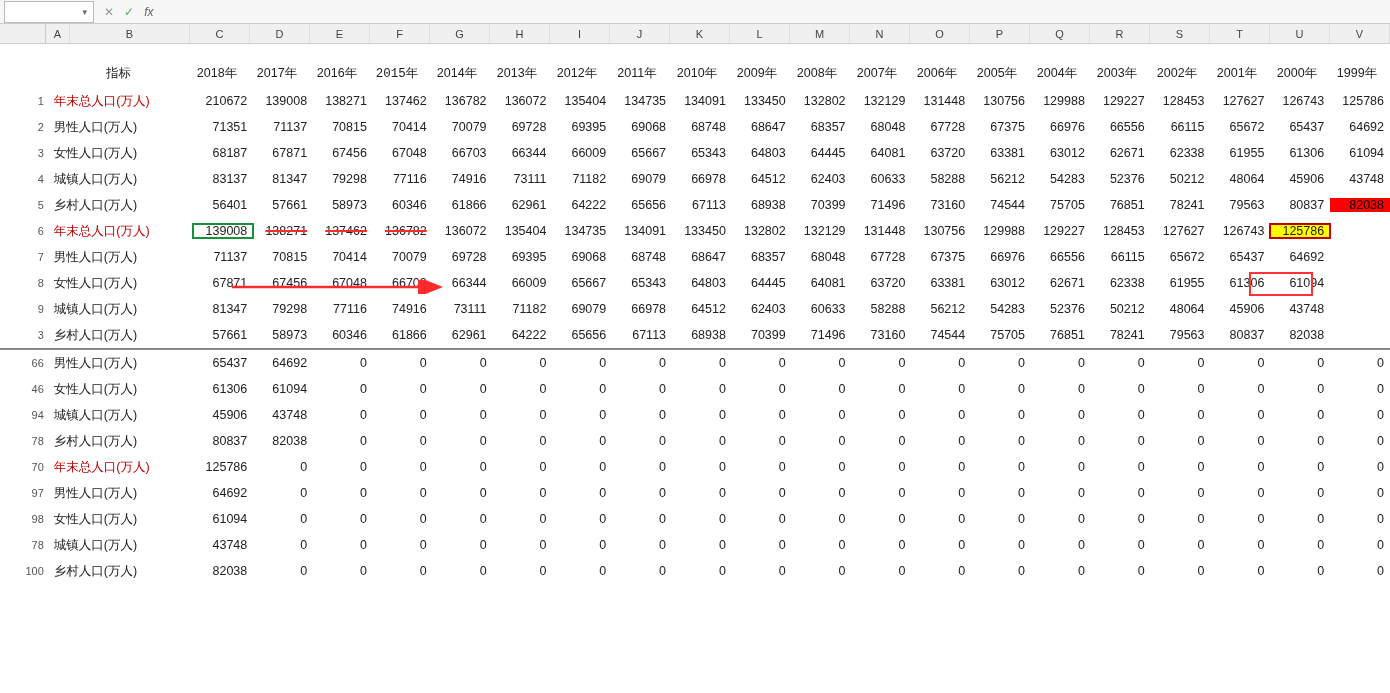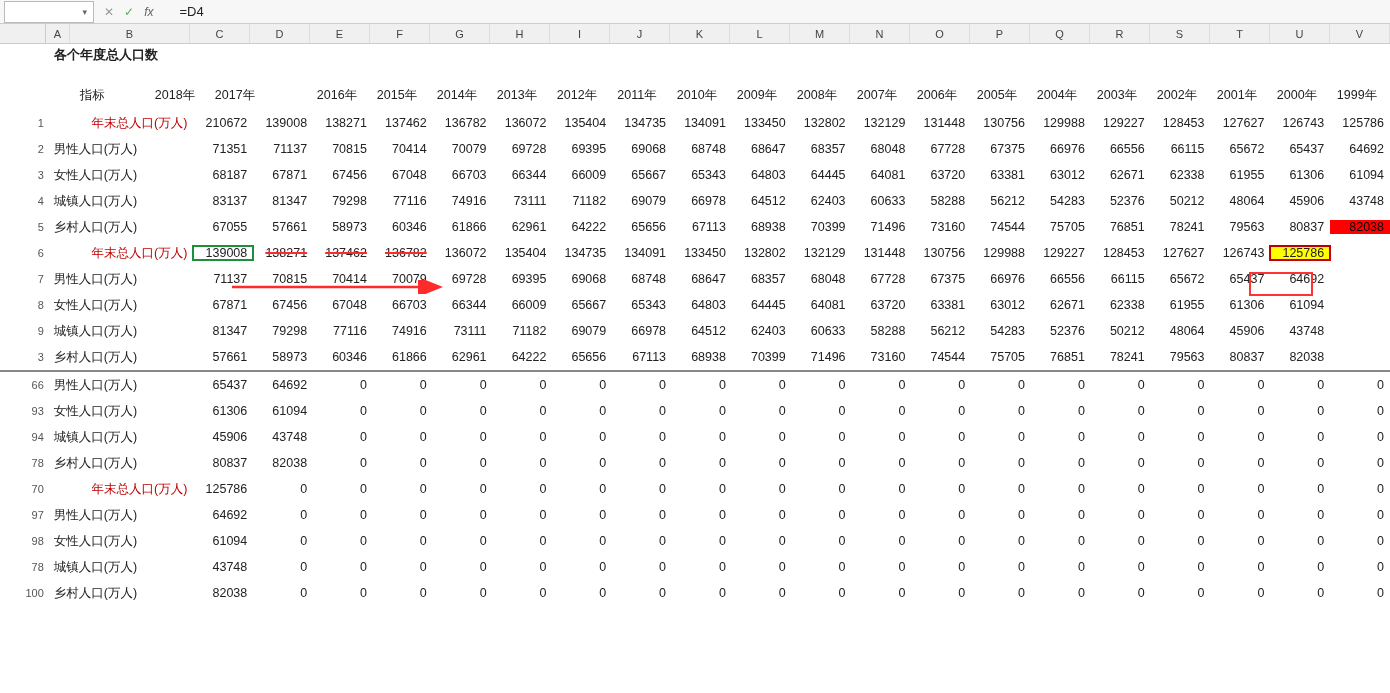--- a/index.html
+++ b/index.html
@@ -93,21 +93,21 @@
     text-align: right;
     padding-right: 6px;
     font-size: 12.5px;
     color: #222;
     white-space: nowrap;
   }
   .cell.label {
     text-align: left;
     padding-left: 4px;
   }
-  .cell.red-text { color: #c00000; text-align: right; }
+  .cell.red-text { color: #c00000; }
   .cell.header-year { text-align: center; font-size: 12.5px; }
   .title-row .cell.label { font-weight: bold; font-size: 13px; }
   .selected-cell {
     outline: 2px solid #1a8f3c;
     outline-offset: -1px;
   }
   .yellow-fill { background: #ffff00; outline:2px solid #c00000; outline-offset:-1px;}
   .red-fill { background: #ff0000; color:#000;}
   .pane-split {
     border-top: 2px solid #888;
@@ -129,21 +129,20 @@
 <div class="formula-bar">
   <div class="name-box">
     <span></span>
     <span class="chev">▾</span>
   </div>
   <div class="fb-icons">
     <span>✕</span>
     <span style="color:#6a6">✓</span>
     <span class="fx-label">fx</span>
   </div>
-  <div class="formula-input">=D4</div>
 </div>
 
 <div class="col-headers">
   <div class="row-header-spacer"></div>
   <div id="colhdr-container" style="display:flex;">
       <div class="col-header" style="width: 24px;">A</div>
       <div class="col-header" style="width: 120px;">B</div>
       <div class="col-header" style="width: 60px;">C</div>
       <div class="col-header" style="width: 60px;">D</div>
       <div class="col-header" style="width: 60px;">E</div>
@@ -162,36 +161,32 @@
       <div class="col-header" style="width: 60px;">R</div>
       <div class="col-header" style="width: 60px;">S</div>
       <div class="col-header" style="width: 60px;">T</div>
       <div class="col-header" style="width: 60px;">U</div>
       <div class="col-header" style="width: 60px;">V</div>
     </div>
 </div>
 
 <div class="grid">
 
-  <div class="row title-row" style="height:22px">
-    <div class="row-num"></div>
-    <div class="cell label" style="width:144px;">各个年度总人口数</div>
-  </div>
   <div class="row" style="height:14px">
       <div class="row-num"></div>
     </div>
 
   <div class="row" style="height:30px">
     <div class="row-num"></div>
     <div class="cell label" style="width:144px;text-align:center;">指标</div>
     <div id="years-container" style="display:flex;">
         <div class="cell header-year" style="width: 60px;">2018年</div>
         <div class="cell header-year" style="width: 60px;">2017年</div>
-        <div class="cell header-year" style="width: 60px; margin-left: 42px;">2016年</div>
-        <div class="cell header-year" style="width: 60px;">2015年</div>
+        <div class="cell header-year" style="width: 60px;">2016年</div>
+        <div class="cell header-year" style="width: 60px; font-family: Liberation Mono, monospace;">2015年</div>
         <div class="cell header-year" style="width: 60px;">2014年</div>
         <div class="cell header-year" style="width: 60px;">2013年</div>
         <div class="cell header-year" style="width: 60px;">2012年</div>
         <div class="cell header-year" style="width: 60px;">2011年</div>
         <div class="cell header-year" style="width: 60px;">2010年</div>
         <div class="cell header-year" style="width: 60px;">2009年</div>
         <div class="cell header-year" style="width: 60px;">2008年</div>
         <div class="cell header-year" style="width: 60px;">2007年</div>
         <div class="cell header-year" style="width: 60px;">2006年</div>
         <div class="cell header-year" style="width: 60px;">2005年</div>
@@ -297,21 +292,21 @@
         <div class="cell" style="width: 60px;">54283</div>
         <div class="cell" style="width: 60px;">52376</div>
         <div class="cell" style="width: 60px;">50212</div>
         <div class="cell" style="width: 60px;">48064</div>
         <div class="cell" style="width: 60px;">45906</div>
         <div class="cell" style="width: 60px;">43748</div>
       </div>
       <div class="row">
         <div class="row-num">5</div>
         <div class="cell label" style="width: 144px;">乡村人口(万人)</div>
-        <div class="cell" style="width: 60px;">67055</div>
+        <div class="cell" style="width: 60px;">56401</div>
         <div class="cell" style="width: 60px;">57661</div>
         <div class="cell" style="width: 60px;">58973</div>
         <div class="cell" style="width: 60px;">60346</div>
         <div class="cell" style="width: 60px;">61866</div>
         <div class="cell" style="width: 60px;">62961</div>
         <div class="cell" style="width: 60px;">64222</div>
         <div class="cell" style="width: 60px;">65656</div>
         <div class="cell" style="width: 60px;">67113</div>
         <div class="cell" style="width: 60px;">68938</div>
         <div class="cell" style="width: 60px;">70399</div>
@@ -468,21 +463,21 @@
         <div class="cell" style="width: 60px;">0</div>
         <div class="cell" style="width: 60px;">0</div>
         <div class="cell" style="width: 60px;">0</div>
         <div class="cell" style="width: 60px;">0</div>
         <div class="cell" style="width: 60px;">0</div>
         <div class="cell" style="width: 60px;">0</div>
         <div class="cell" style="width: 60px;">0</div>
         <div class="cell" style="width: 60px;">0</div>
       </div>
       <div class="row">
-        <div class="row-num">93</div>
+        <div class="row-num">46</div>
         <div class="cell label" style="width: 144px;">女性人口(万人)</div>
         <div class="cell" style="width: 60px;">61306</div>
         <div class="cell" style="width: 60px;">61094</div>
         <div class="cell" style="width: 60px;">0</div>
         <div class="cell" style="width: 60px;">0</div>
         <div class="cell" style="width: 60px;">0</div>
         <div class="cell" style="width: 60px;">0</div>
         <div class="cell" style="width: 60px;">0</div>
         <div class="cell" style="width: 60px;">0</div>
         <div class="cell" style="width: 60px;">0</div>

